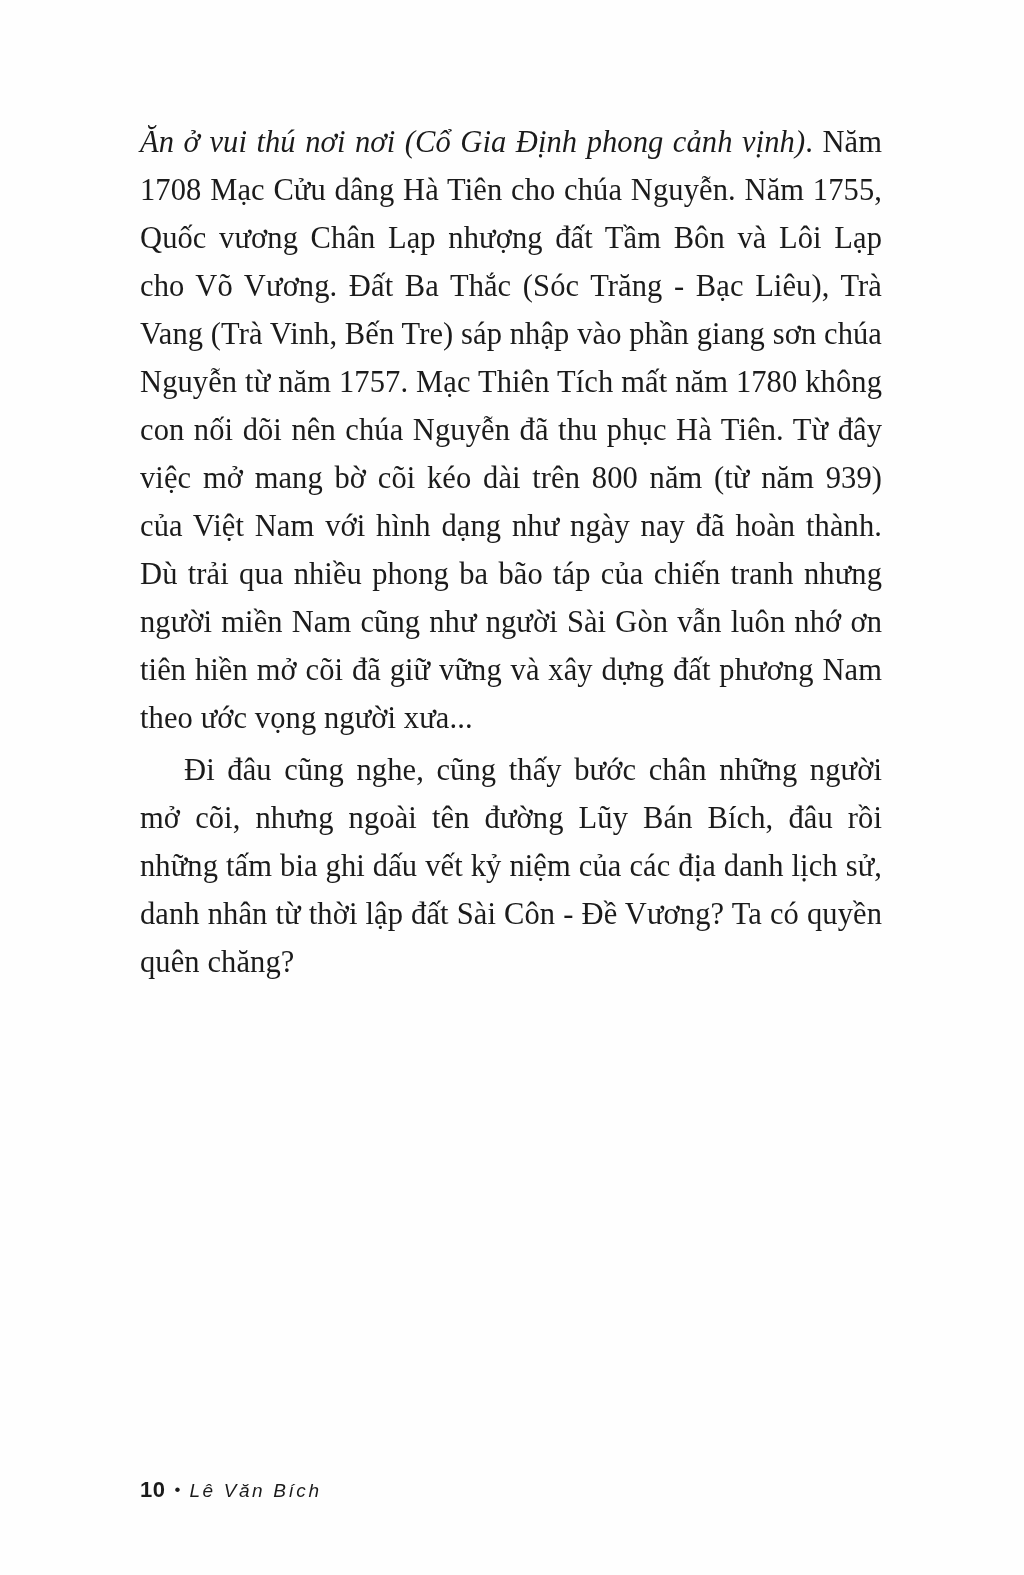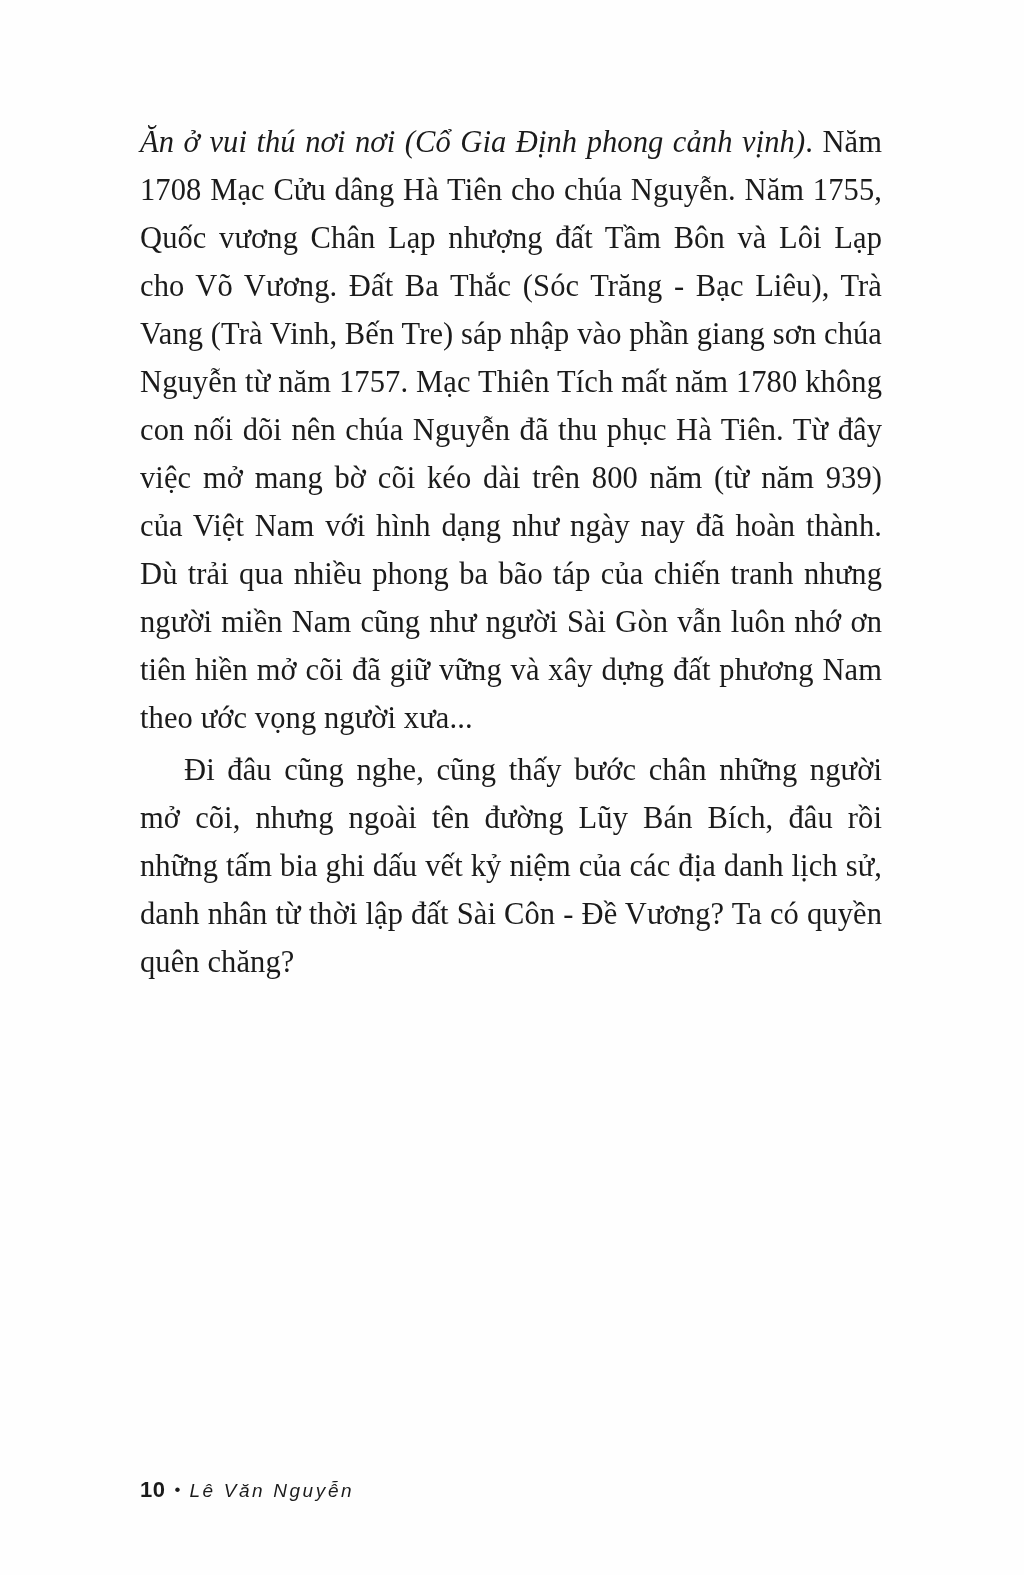--- a/index.html
+++ b/index.html
@@ -82,16 +82,16 @@
 
     <p class="para"><span class="ital">Ăn ở vui thú nơi nơi (Cổ Gia Định phong cảnh vịnh)</span><span>. Năm 1708 Mạc Cửu dâng Hà Tiên cho chúa Nguyễn. Năm 1755, Quốc vương Chân Lạp nhượng đất Tầm Bôn và Lôi Lạp cho Võ Vương. Đất Ba Thắc (Sóc Trăng - Bạc Liêu), Trà Vang (Trà Vinh, Bến Tre) sáp nhập vào phần giang sơn chúa Nguyễn từ năm 1757. Mạc Thiên Tích mất năm 1780 không con nối dõi nên chúa Nguyễn đã thu phục Hà Tiên. Từ đây việc mở mang bờ cõi kéo dài trên 800 năm (từ năm 939) của Việt Nam với hình dạng như ngày nay đã hoàn thành. Dù trải qua nhiều phong ba bão táp của chiến tranh nhưng người miền Nam cũng như người Sài Gòn vẫn luôn nhớ ơn tiên hiền mở cõi đã giữ vững và xây dựng đất phương Nam theo ước vọng người xưa...</span></p>
 
     <p class="para"><span>Đi đâu cũng nghe, cũng thấy bước chân những người mở cõi, nhưng ngoài tên đường Lũy Bán Bích, đâu rồi những tấm bia ghi dấu vết kỷ niệm của các địa danh lịch sử, danh nhân từ thời lập đất Sài Côn - Đề Vương? Ta có quyền quên chăng?</span></p>
 
   </div>
 
   <div class="footer">
     <span class="pagenum">10</span>
     <span class="dot">•</span>
-    <span class="author">Lê Văn Nguyễn</span>
+    <span class="author">Lê Văn Bích</span>
   </div>
 
 </div>
 
 </body></html>

